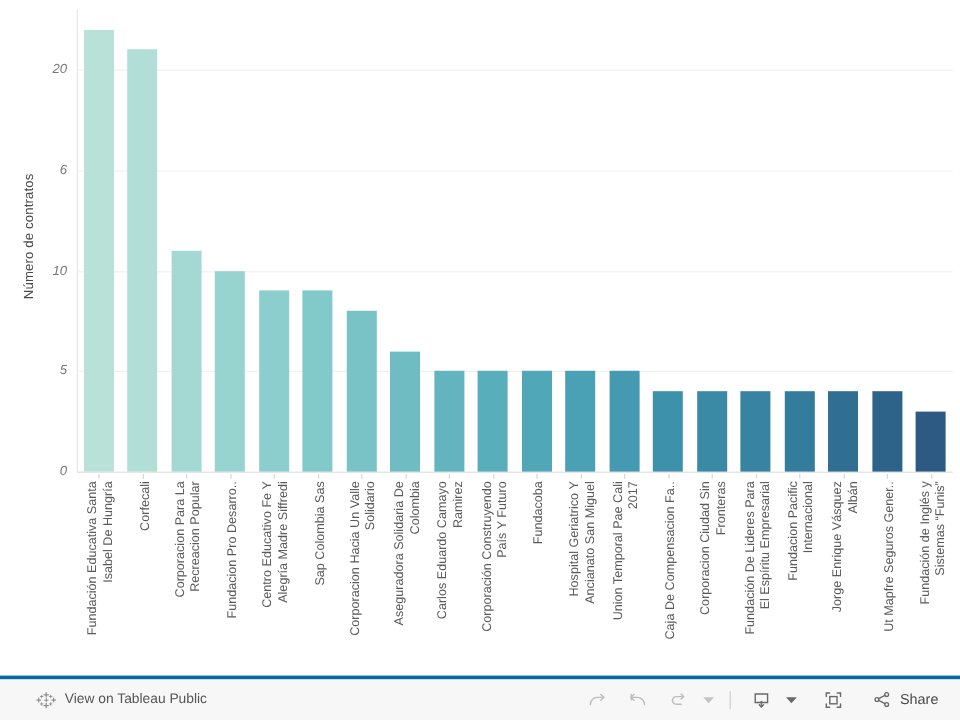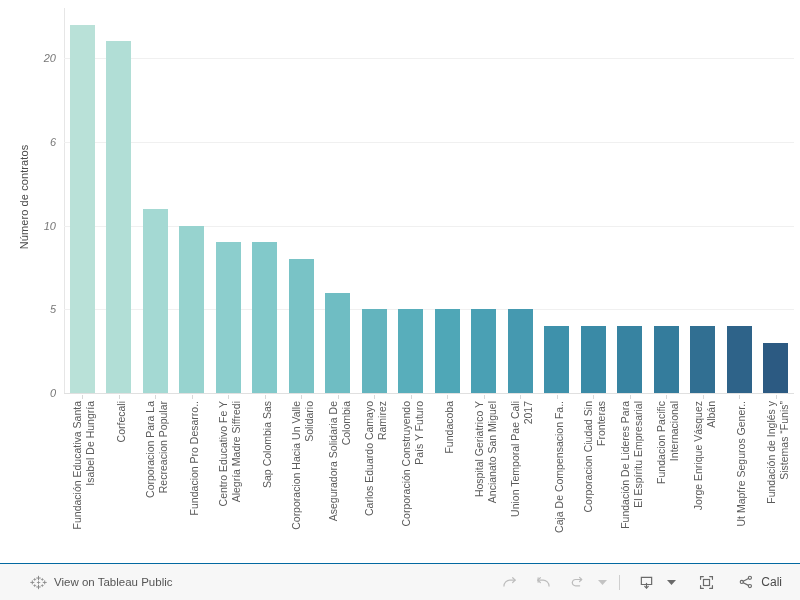--- a/index.html
+++ b/index.html
@@ -157,21 +157,21 @@
   }
 
   
   .toolbar {
     position: absolute;
     left: 0;
     top: 563px;
     width: 800px;
     height: 37px;
     background: #f7f7f7;
-    border-top: 1px solid #0369a1;
+    border-top: 3px solid #0369a1;
     display: flex;
     align-items: center;
   }
   .tb-left {
     display: flex;
     align-items: center;
     gap: 7px;
     padding-left: 30px;
     flex: 0 0 auto;
   }
@@ -536,18 +536,18 @@
         </svg>
       </div>
 
       <div class="tb-share" style="margin-left:10px">
         <svg width="18" height="18" viewBox="0 0 24 24" fill="none" stroke="currentColor" stroke-width="1.5">
           <circle cx="17.2" cy="6.4" r="2.1"></circle>
           <circle cx="17.2" cy="17.4" r="2.1"></circle>
           <circle cx="6.4" cy="11.9" r="2.1"></circle>
           <path d="M8.3 11l7-3.7M8.3 12.9l7 3.6" stroke-linecap="round"></path>
         </svg>
-        <span class="tb-share-text">Cali</span>
+        <span class="tb-share-text">Share</span>
       </div>
 
     </div>
   </div>
 </div>
 
 </body></html>

